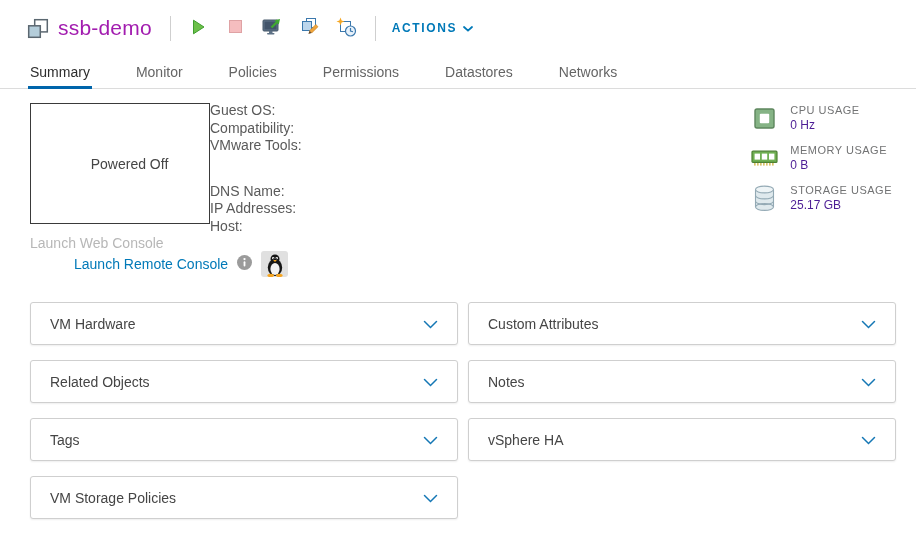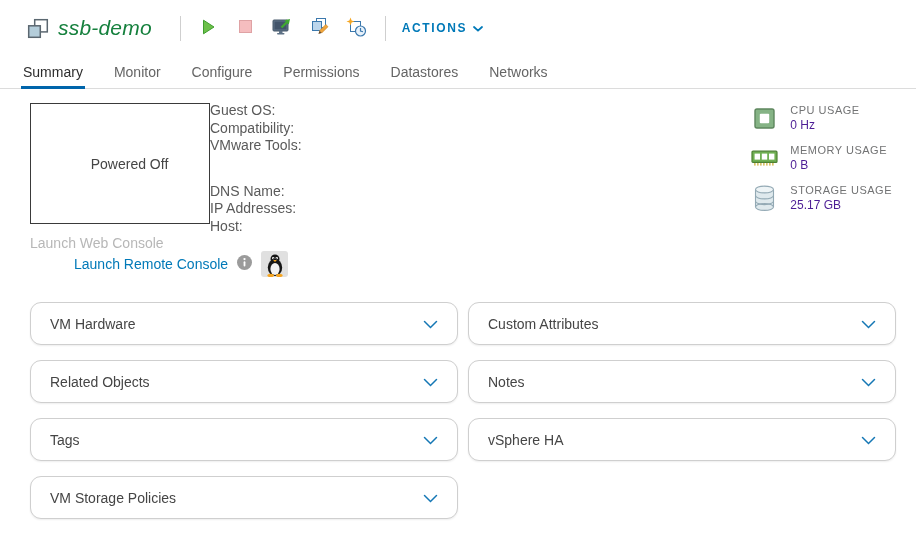--- a/index.html
+++ b/index.html
@@ -2,30 +2,30 @@
 <html><head>
 <meta charset="utf-8">
 <style>
   html,body{margin:0;padding:0;background:#fff;}
   .page{position:relative;width:916px;height:541px;background:#ffffff;overflow:hidden;
         font-family:"Liberation Sans","DejaVu Sans",sans-serif;}
 
   
   .header{position:absolute;top:0;left:0;right:0;height:56px;display:flex;align-items:center;padding-left:27px;box-sizing:border-box;}
   .vm-icon{display:flex;align-items:center;}
-  .vm-title{font-size:21px;font-weight:400;color:#15803d;margin:0 12px 0 9px;letter-spacing:.2px;font-style:italic;}
+  .vm-title{font-size:21px;font-weight:400;color:#a21caf;margin:0 2px 0 9px;letter-spacing:.2px;}
   .vdiv{width:1px;height:25px;background:#cfcfcf;margin:0 16px;flex:none;}
   .toolbar{display:flex;align-items:center;gap:13px;}
   .tbtn{width:24px;height:24px;border:none;background:transparent;padding:0;display:flex;align-items:center;justify-content:center;cursor:pointer;}
   .actions-btn{display:flex;align-items:center;gap:6px;background:none;border:none;cursor:pointer;
                color:#0079b8;font-size:12px;font-weight:700;letter-spacing:1.6px;font-family:inherit;padding:0;}
 
   
   .tabs{position:absolute;top:56px;left:0;right:0;height:33px;border-bottom:1px solid #dcdcdc;
-        display:flex;align-items:stretch;gap:31px;padding-left:23px;box-sizing:border-box;}
+        display:flex;align-items:stretch;gap:46px;padding-left:30px;box-sizing:border-box;}
   .tab{font-size:14px;color:#656565;display:flex;align-items:center;position:relative;cursor:pointer;}
   .tab.active{color:#2d2d2d;}
   .tab.active::after{content:"";position:absolute;left:-2px;right:-2px;bottom:-1px;height:3px;background:#0065ab;}
 
   
   .power-box{position:absolute;left:30px;top:103px;width:159px;height:119px;border:1px solid #3a3a3a;
              display:flex;align-items:center;justify-content:center;font-size:14px;color:#454545;background:#fff;padding-left:19px;}
   .fields{position:absolute;left:210px;top:102px;font-size:14px;color:#5a5a5a;line-height:17.5px;}
   .fields .gap{height:28px;}
   .weblink{position:absolute;left:30px;top:235px;font-size:14px;color:#b7b7b7;cursor:default;}
@@ -36,21 +36,21 @@
   .usage{position:absolute;right:24px;top:104px;}
   .usage-row{display:flex;margin-bottom:12px;}
   .usage-icon{width:27px;display:flex;align-items:center;justify-content:center;margin-right:12px;flex:none;}
   .usage-label{font-size:11px;color:#727374;letter-spacing:.5px;}
   .usage-value{font-size:12px;color:#4c1d95;margin-top:2px;}
 
   
   .col{position:absolute;top:302px;width:428px;display:flex;flex-direction:column;gap:15px;}
   .col-left{left:30px;}
   .col-right{left:468px;}
-  .panel{height:43px;background:#fff;border:1px solid #cfcfcf;border-radius:11px;box-sizing:border-box;
+  .panel{height:43px;background:#fff;border:1px solid #cfcfcf;border-radius:3px;box-sizing:border-box;
          box-shadow:0 1px 2px rgba(0,0,0,.07);display:flex;align-items:center;justify-content:space-between;
          padding:0 19px;cursor:pointer;}
   .panel-title{font-size:14px;color:#454545;}
 </style>
 </head>
 <body>
 
 <div class="page">
 
   <div class="header">
@@ -116,21 +116,21 @@
   </div>
 
   <div class="tabs">
     <div class="tab active">
         <span>Summary</span>
       </div>
     <div class="tab">
         <span>Monitor</span>
       </div>
     <div class="tab">
-        <span>Configure</span>
+        <span>Policies</span>
       </div>
     <div class="tab">
         <span>Permissions</span>
       </div>
     <div class="tab">
         <span>Datastores</span>
       </div>
     <div class="tab">
         <span>Networks</span>
       </div>

